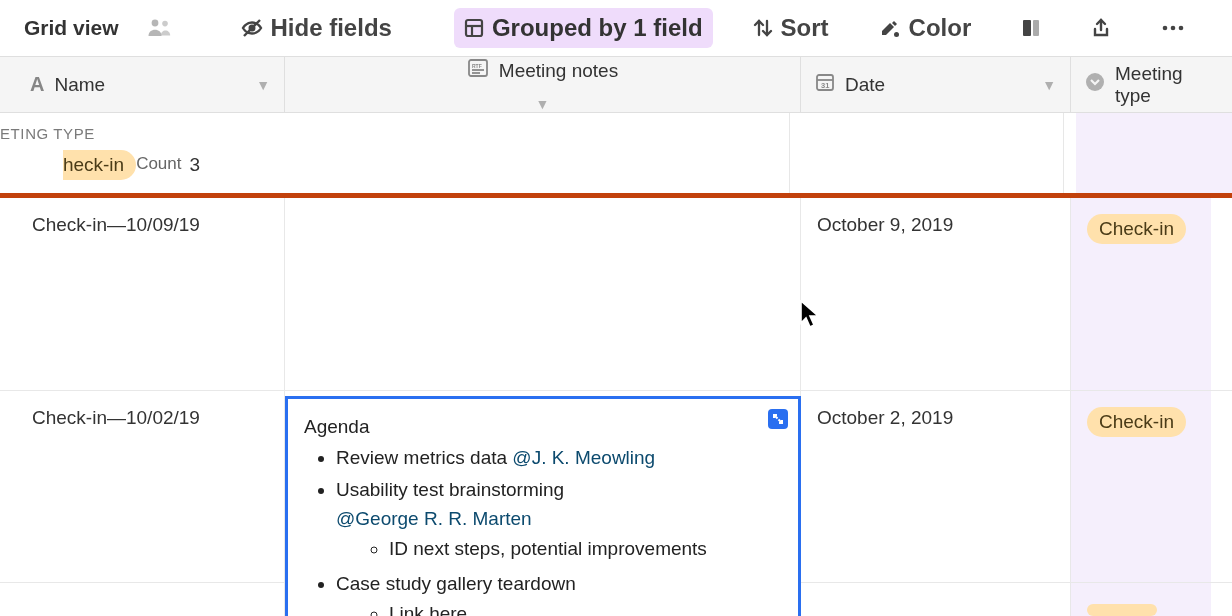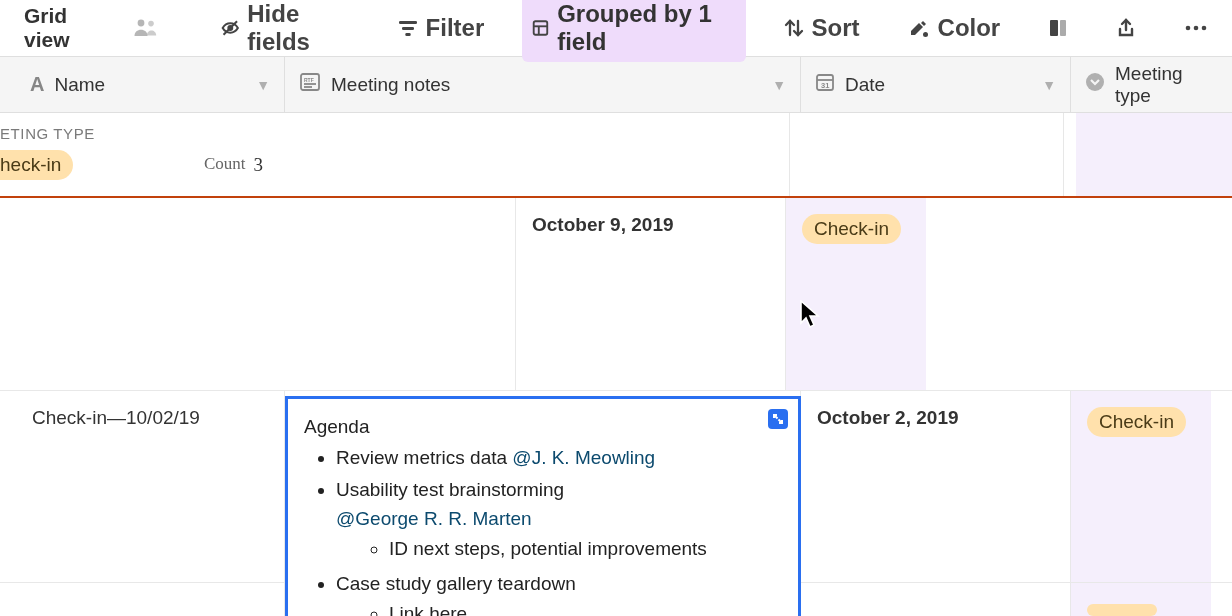--- a/index.html
+++ b/index.html
@@ -54,62 +54,62 @@
       padding: 0 14px;
       border-right: 1px solid #dfdfdf;
       font-size: 19px;
       color: #333;
       font-weight: 500;
     }
     .col-header .left { display: flex; align-items: center; gap: 10px; }
     .col-header .fld-icon { color: #868686; }
     .col-header .chev { color: #afafaf; font-size: 14px; }
     .col-a { width: 285px; padding-left: 30px; flex-shrink: 0; }
-    .col-b { width: 516px; flex-shrink: 0; }
+    .col-b { width: 516px; flex-shrink: 0; flex-direction: column; }
     .col-c { width: 270px; flex-shrink: 0; }
     .col-d { width: 161px; border-right: none; flex-shrink: 0; }
 
     
     .group-header {
       display: flex;
       height: 85px;
-      border-bottom: 2px solid #c2410c;
+      border-bottom: 5px solid #c2410c;
       gap: 12px;
     }
     .group-header .gh-left {
       width: 285px;
       padding: 12px 14px 8px 0;
       display: flex;
       flex-direction: column;
       gap: 8px;
     }
     .gh-title {
       font-size: 15px;
       letter-spacing: 0.6px;
       color: #7a7a7a;
       font-weight: 500;
       text-transform: uppercase;
     }
     .gh-second {
       display: flex;
       align-items: center;
-      justify-content: space-between;
+      justify-content: center;
     }
     .pill {
       display: inline-flex;
       align-items: center;
       font-size: 19px;
       font-weight: 500;
       padding: 4px 12px;
       border-radius: 18px;
       background: #ffe1ac;
       color: #4a3b17;
     }
     .pill-clip { border-top-left-radius: 0; border-bottom-left-radius: 0; padding-left: 0; }
-    .gh-count { font-size: 17px; color: #666; display: inline-flex; gap: 8px; font-family: Liberation Serif, serif; }
+    .gh-count { font-size: 17px; color: #666; display: inline-flex; gap: 8px; }
     .gh-count .n { font-size: 19px; color: #333; }
     .group-header .gh-b,
     .group-header .gh-c { border-right: 1px solid #e7e7e7; }
     .group-header .gh-d { border-right: none; }
     .gh-b { width: 516px; }
     .gh-c { width: 270px; }
     .gh-d { width: 161px; }
 
     
     .rows { position: relative; }
@@ -118,21 +118,21 @@
       border-bottom: 1px solid #e8e8e8;
     }
     .cell {
       border-right: 1px solid #e8e8e8;
       padding: 16px 16px 16px 16px;
       font-size: 19px;
       color: #333;
     }
     .cell-a { width: 285px; padding-left: 32px; display: flex; align-items: flex-start; gap: 10px; }
     .cell-b { width: 516px; position: relative; }
-    .cell-c { width: 270px; font-weight: bold; }
+    .cell-c { width: 270px; }
     .cell-d { width: 140px; border-right: none; background: #f5effc; }
 
     .row1 { height: 193px; }
     .row2 { height: 192px; }
     .row3 { height: 33px; }
 
     
     .selected-cell {
       position: absolute;
       top: 198px;
@@ -198,28 +198,20 @@
     <svg class="icon-svg" width="22" height="22" viewBox="0 0 22 22" fill="none" stroke="#444" stroke-width="2.4">
       <path d="M2 11s3.2-5.5 9-5.5 9 5.5 9 5.5-3.2 5.5-9 5.5S2 11 2 11z"></path>
         <circle cx="11" cy="11" r="2.3" fill="#444"></circle>
       <line x1="3" y1="19" x2="19" y2="3"></line>
     </svg>
     <span>Hide fields</span>
   </span>
 
   <div class="spacer-20"></div>
 
-  <span class="tb-item">
-    <svg class="icon-svg" width="20" height="20" viewBox="0 0 20 20" fill="#444">
-      <rect x="1" y="3" width="18" height="3" rx="1.3"></rect>
-        <rect x="4" y="9" width="12" height="3" rx="1.3"></rect>
-        <rect x="7.3" y="15" width="5.4" height="3" rx="1.3"></rect>
-    </svg>
-    <span>Filter</span>
-  </span>
 
   <div class="spacer-20"></div>
 
   <span class="tb-item grouped">
     <svg class="icon-svg" width="20" height="20" viewBox="0 0 20 20" fill="none" stroke="#444" stroke-width="2.2">
       <rect x="2" y="2" width="16" height="16" rx="2"></rect>
         <line x1="2" y1="8" x2="18" y2="8"></line>
         <line x1="8" y1="8" x2="8" y2="18"></line>
     </svg>
     <span>Grouped by 1 field</span>
@@ -367,20 +359,23 @@
               <li>Link here</li>
             </ul>
         </li>
 
       </ul>
     </div>
 
   </div>
 
   <div class="row row1">
+    <div class="cell cell-a">
+      <span>Check-in—10/09/19</span>
+    </div>
     <div class="cell cell-b"></div>
     <div class="cell cell-c">
       <span>October 9, 2019</span>
     </div>
     <div class="cell cell-d">
       <span class="pill">Check-in</span>
     </div>
   </div>
 
   <div class="row row2">

